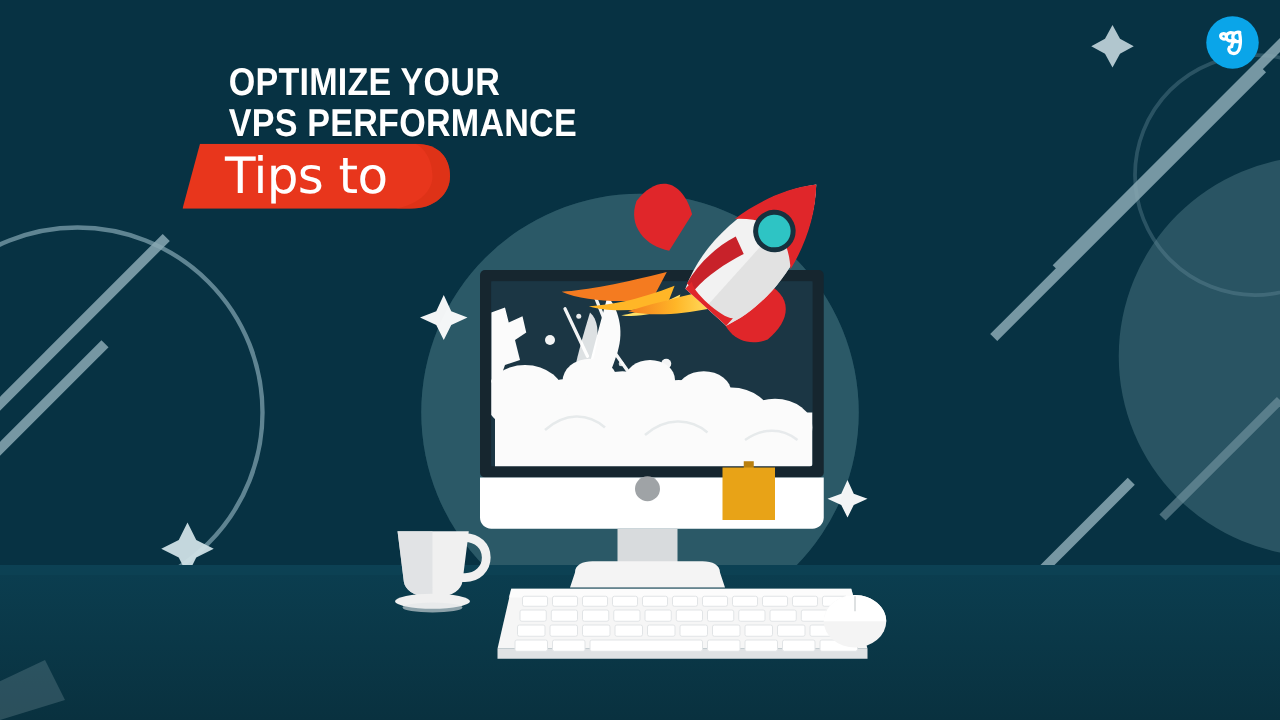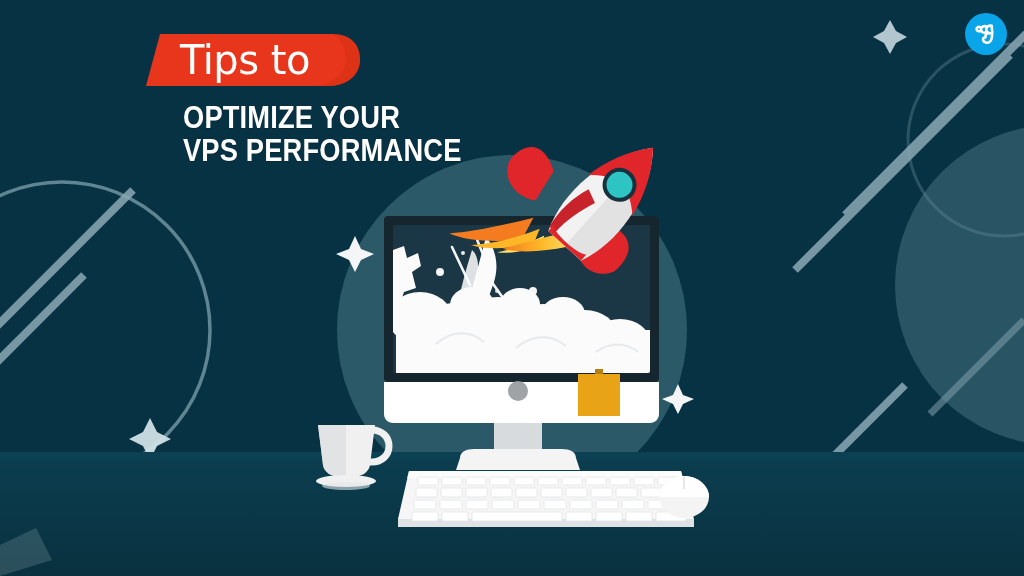--- a/index.html
+++ b/index.html
@@ -293,31 +293,31 @@
       <ellipse cx="346" cy="486" rx="24" ry="4" fill="#e3e6e8" opacity="0.6"></ellipse>
     </g>
 
     <g opacity="0.55">
       <path d="M0,545 L36,528 L52,560 L0,576 Z" fill="#b9cdd4" opacity="0.35"></path>
     </g>
   </svg>
 
   <div id="headline-block">
 
+    <div id="title-lines">
+      <div class="title-line">OPTIMIZE YOUR</div>
+      <div class="title-line">VPS PERFORMANCE</div>
+    </div>
+
     <div id="tips-ribbon">
       <svg class="ribbon-shape" viewBox="0 0 214 52" xmlns="http://www.w3.org/2000/svg">
         <path d="M14,0 L186,0 C 206,0 214,12 214,26 C 214,40 202,52 182,52 L0,52 Z" fill="#e8361c"></path>
         <path d="M186,0 C 206,0 214,12 214,26 C 214,40 202,52 182,52 L170,52 C 192,48 200,36 200,26 C 200,14 194,3 186,0 Z" fill="#d52f14" opacity="0.55"></path>
       </svg>
       <span id="tips-label">Tips to</span>
-    </div>
-
-    <div id="title-lines">
-      <div class="title-line">OPTIMIZE YOUR</div>
-      <div class="title-line">VPS PERFORMANCE</div>
     </div>
   </div>
 
   <svg id="logo" viewBox="0 0 44 44" xmlns="http://www.w3.org/2000/svg">
     <circle cx="22" cy="22" r="21" fill="#0aa5e9"></circle>
     <g fill="none" stroke="#ffffff" stroke-width="2.6" stroke-linecap="round" stroke-linejoin="round">
       <path d="M16.5,15.5 C 14.6,14.2 12.2,15.2 12.6,17.4 C 13,19.4 15.6,19.8 17.2,18.6"></path>
       <path d="M22.5,14.5 C 19.8,13.4 16.8,15.0 17.0,17.8 C 17.2,20.4 20.0,21.4 22.3,20.2"></path>
       <path d="M27.8,13.8 C 24.6,13.0 21.9,15.2 22.3,18.2 C 22.6,20.8 25.2,22.0 27.6,21.0"></path>
       <path d="M27.6,14.2 C 28.4,18.0 28.6,22.4 27.8,26.0 C 27.0,29.6 24.6,31.4 21.8,30.6 C 19.4,29.9 18.4,27.6 19.6,25.8"></path>

